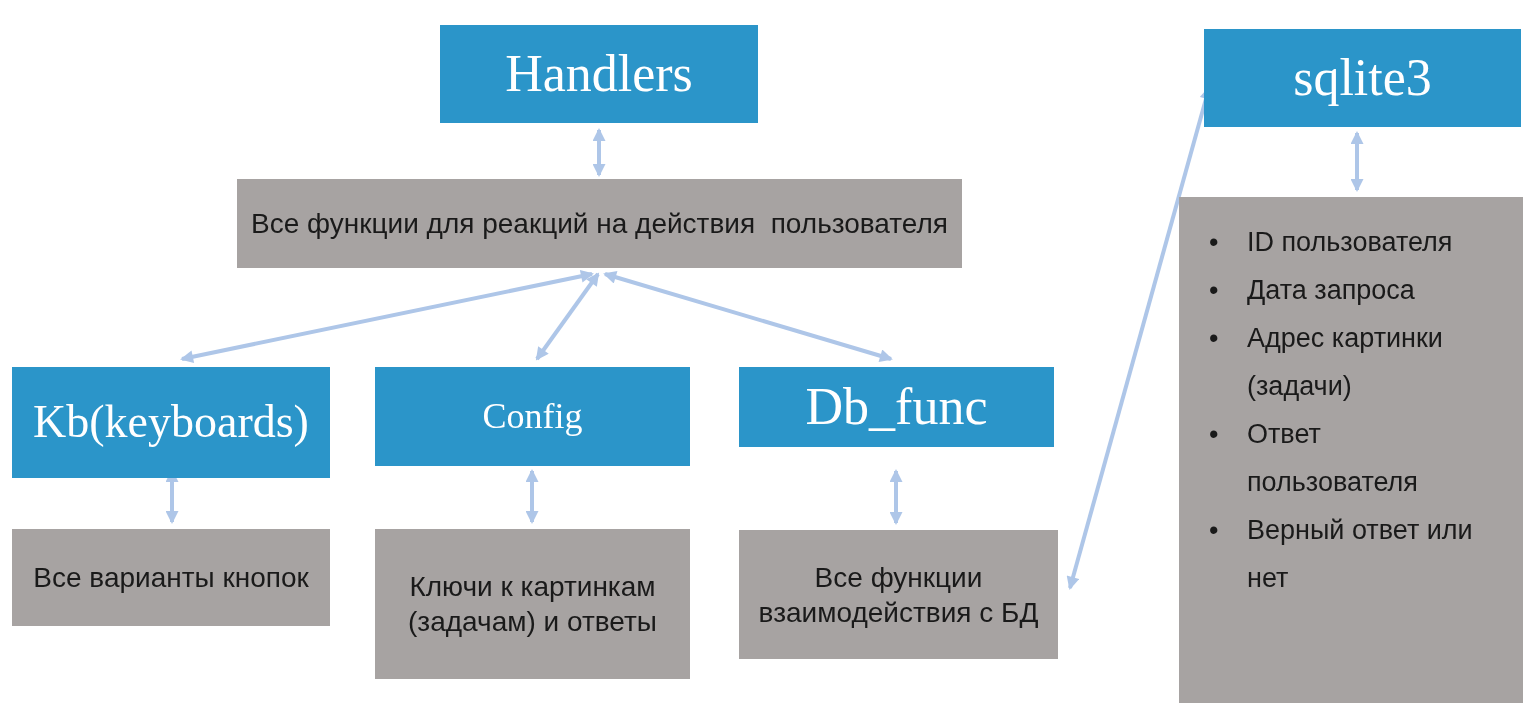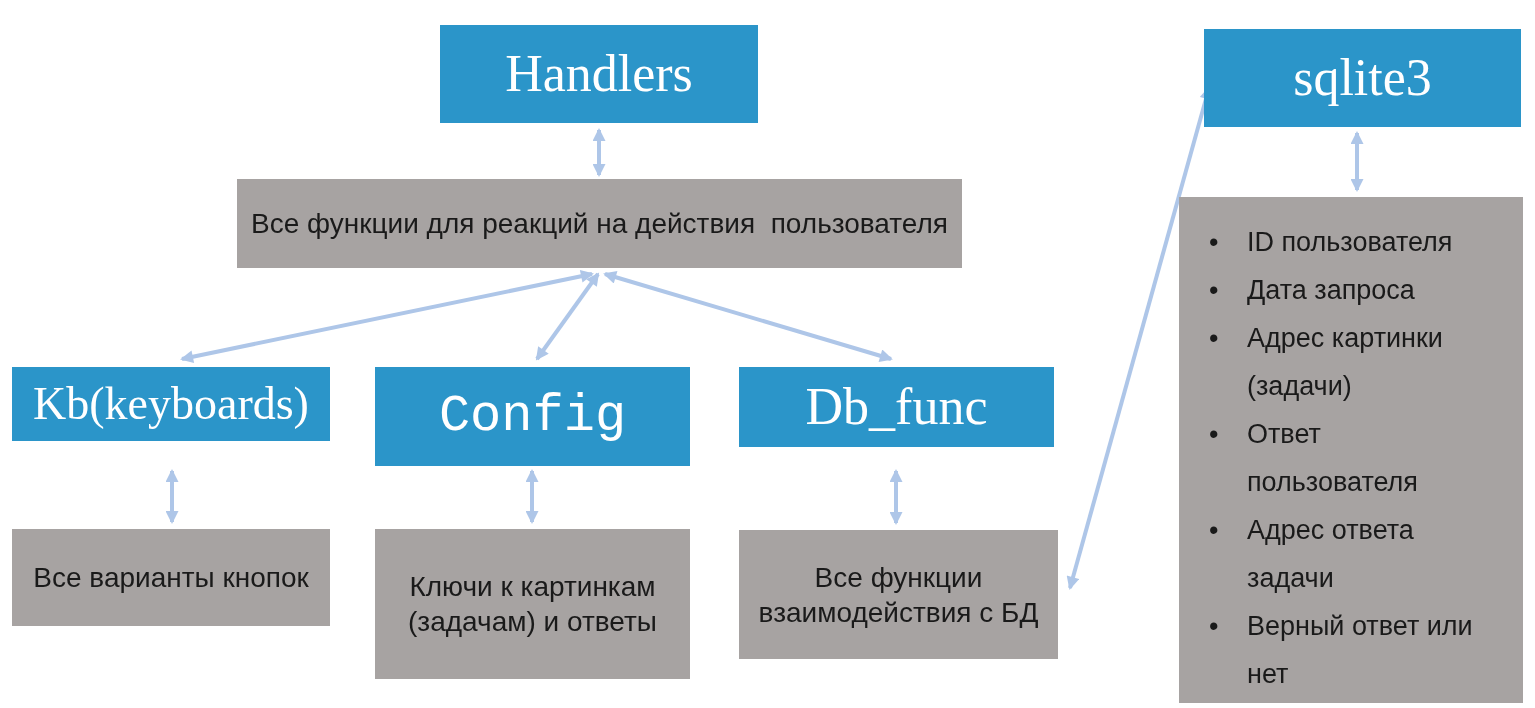--- a/index.html
+++ b/index.html
@@ -37,22 +37,22 @@
     color: var(--desc-text);
     display: flex;
     align-items: center;
     justify-content: center;
     text-align: center;
     font-family: "Liberation Sans", sans-serif;
     line-height: 1.25;
   }
   #node-handlers { left: 440px; top: 25px;  width: 318px; height: 98px; font-size: 52px; }
   #desc-handlers { left: 237px; top: 179px; width: 725px; height: 89px; font-size: 28px; white-space: pre-wrap; }
-  #node-kb       { left: 12px;  top: 367px; width: 318px; height: 74px; font-size: 46px; }
-  #node-config   { left: 375px; top: 367px; width: 315px; height: 99px; font-size: 52px; font-family: Liberation Mono, monospace; }
+  #node-kb       { left: 12px;  top: 367px; width: 318px; height: 111px; font-size: 46px; }
+  #node-config   { left: 375px; top: 367px; width: 315px; height: 99px; font-size: 36px; }
   #node-dbfunc   { left: 739px; top: 367px; width: 315px; height: 80px; font-size: 52px; }
   #desc-kb       { left: 12px;  top: 529px; width: 318px; height: 97px; font-size: 28px; padding: 16px 18px; }
   #desc-config   { left: 375px; top: 529px; width: 315px; height: 150px; font-size: 28px; padding: 0 28px; }
   #desc-dbfunc   { left: 739px; top: 530px; width: 319px; height: 129px; font-size: 28px; padding: 0 12px; }
   #node-sqlite3  { left: 1204px; top: 29px; width: 317px; height: 98px; font-size: 52px; }
   #fields-sqlite3 {
     position: absolute;
     left: 1179px; top: 197px; width: 344px; height: 506px;
     background: var(--desc-fill);
     color: var(--desc-text);
@@ -125,18 +125,17 @@
   <div class="desc" id="desc-kb">Все варианты кнопок</div>
   <div class="desc" id="desc-config">Ключи к картинкам (задачам) и ответы</div>
   <div class="desc" id="desc-dbfunc">Все функции взаимодействия с БД</div>
 
   <div id="fields-sqlite3">
     <ul>
         <li><span class="txt">ID пользователя</span></li>
         <li><span class="txt">Дата запроса</span></li>
         <li><span class="txt">Адрес картинки (задачи)</span></li>
         <li><span class="txt">Ответ пользователя</span></li>
-        <li><span class="txt">Адрес ответа задачи</span></li>
         <li><span class="txt">Верный ответ или нет</span></li>
       </ul>
   </div>
 
 </div>
 
 </body></html>

